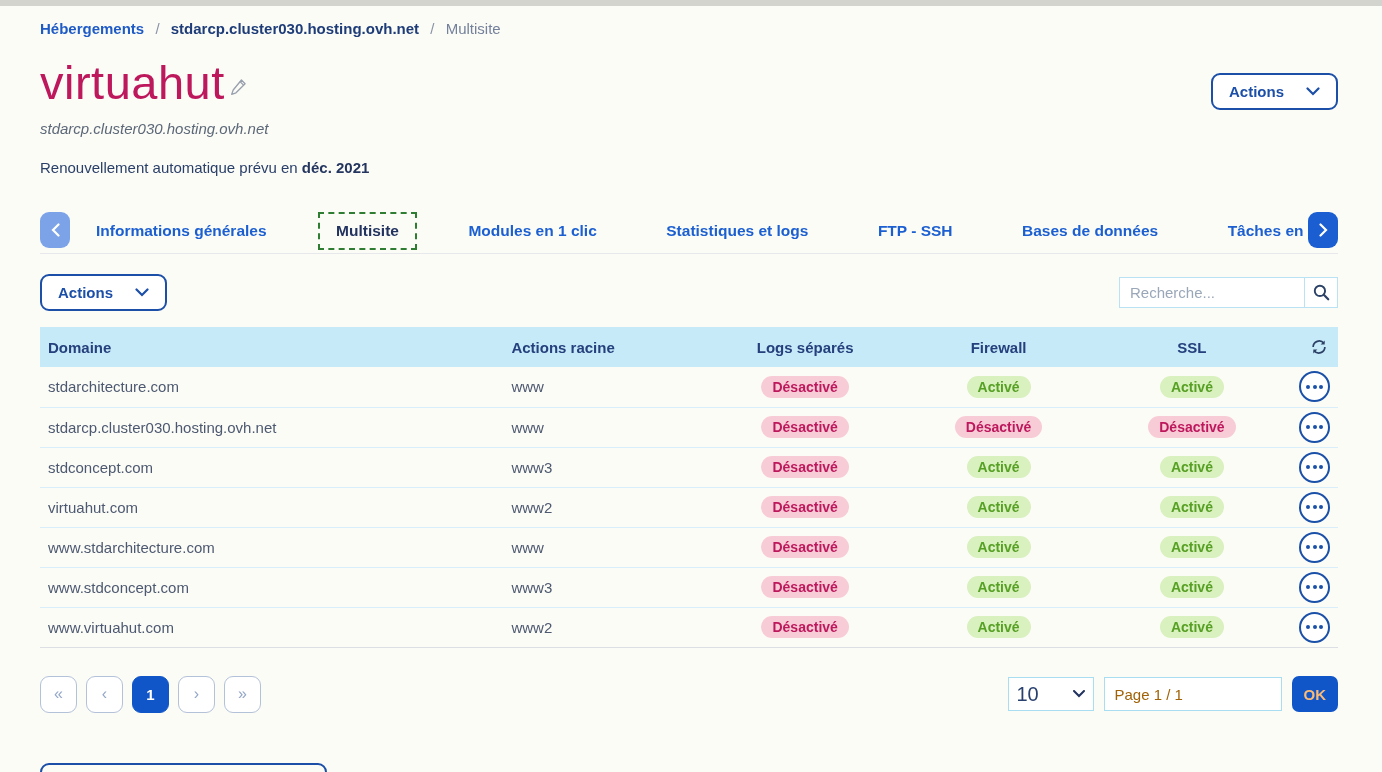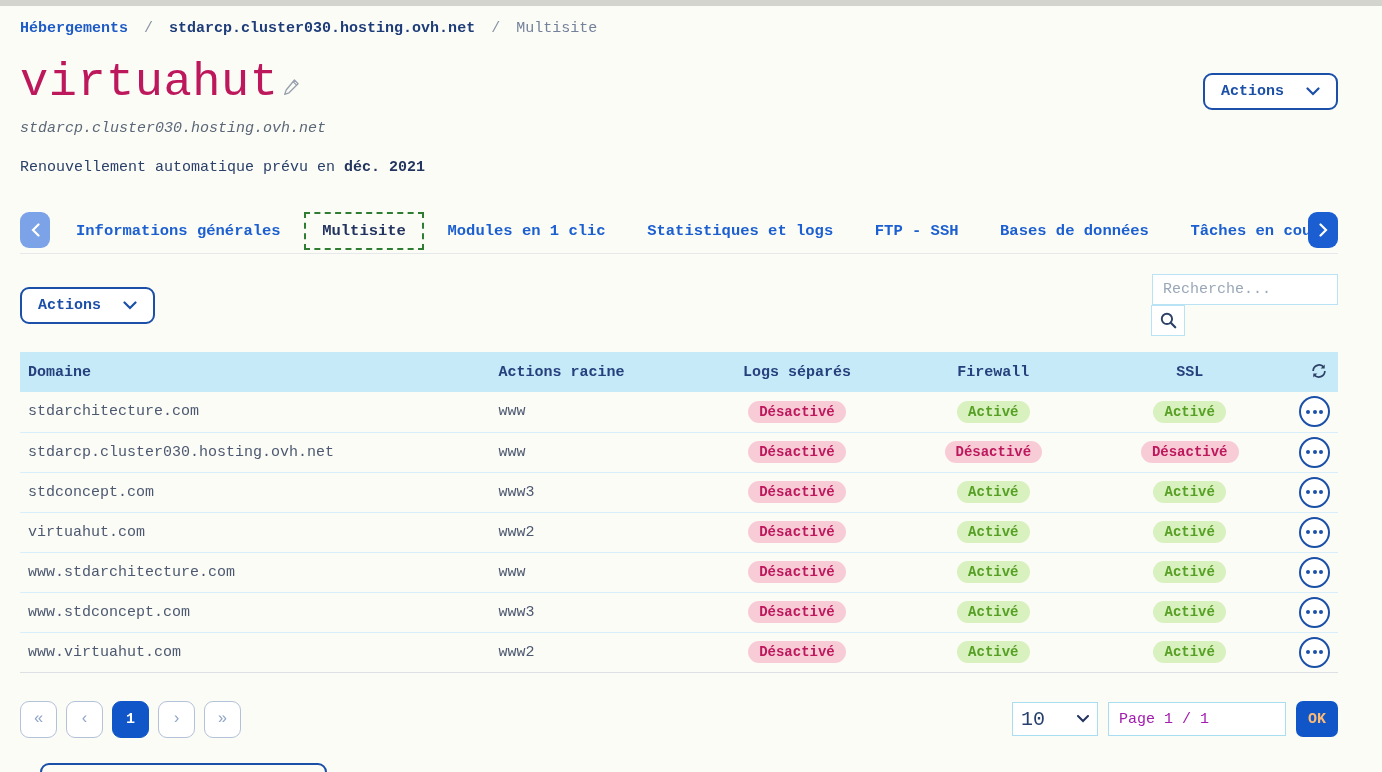--- a/index.html
+++ b/index.html
@@ -4,21 +4,21 @@
 <style>
   * { box-sizing: border-box; margin: 0; padding: 0; }
   html,body { width:1382px; height:772px; }
   body {
     margin:0; overflow:hidden; position:relative;
     background:#fcfcf7;
     font-family:"Liberation Sans","DejaVu Sans",sans-serif;
     color:#25334f;
   }
   .topbar { height:6px; background:#d4d4ce; width:100%; }
-  .page { padding:0 44px 0 20px;font-family:Liberation Mono, monospace; }
+  .page { padding:0 44px 0 40px; }
 
   
   .breadcrumb { padding-top:14px; font-size:15px; font-weight:700; }
   .crumb-link { color:#1e5bc6; cursor:pointer; text-decoration:none; }
   .crumb-link.second { color:#1d3c78; }
   .crumb-sep { color:#8a94a6; font-weight:400; margin:0 7px; }
   .crumb-current { color:#74819a; font-weight:400; }
 
   
   .title-row { display:flex; justify-content:space-between; align-items:flex-start; margin-top:20px; }
@@ -46,21 +46,21 @@
   .tab-list { flex:1 1 auto; overflow:hidden; margin:0 0 0 8px; }
   .tab-list-inner { display:flex; justify-content:space-between; min-width:1290px; white-space:nowrap; }
   .tab {
     background:none; border:2px dashed transparent; font-family:inherit;
     font-size:15.5px; font-weight:700; color:#1b5fd1; padding:8px 16px; cursor:pointer;
   }
   .tab.active { color:#22335f; border-color:#2e7d32; }
 
   
   .toolbar { display:flex; justify-content:space-between; align-items:center; margin-top:20px; }
-  .search-group { display:flex; align-items:flex-start;flex-direction:column; }
+  .search-group { display:flex; align-items:flex-start; }
   .search-input {
     width:186px; height:31px; border:1px solid #b9e3f4; background:#fff;
     padding:0 10px; font-size:15px; color:#3d4a60; outline:none; font-family:inherit;
   }
   .search-input::placeholder { color:#9aa7b8; }
   .search-btn {
     width:34px; height:31px; border:1px solid #b9e3f4; background:#fff;
     margin-left:-1px; display:flex; align-items:center; justify-content:center; cursor:pointer;
   }
 
@@ -99,21 +99,21 @@
   }
   .page-btn.active { background:#1056c8; border-color:#1056c8; color:#fff; font-weight:700; font-size:15px; }
   .page-controls { display:flex; gap:10px; align-items:center; }
   .select-wrap { position:relative; display:inline-flex; }
   .page-size-select {
     width:86px; height:34px; border:1px solid #a9ddf2; background:#fff; color:#27406e;
     font-size:20px; padding:0 8px; appearance:none; -webkit-appearance:none; font-family:inherit; cursor:pointer;
   }
   .select-wrap svg { position:absolute; right:9px; top:13px; pointer-events:none; }
   .page-info-input {
-    width:178px; height:34px; border:1px solid #a9ddf2; background:#fff; color:#a21caf;
+    width:178px; height:34px; border:1px solid #a9ddf2; background:#fff; color:#a16207;
     font-size:15px; padding:0 10px; font-family:inherit; outline:none;
   }
   .ok-btn {
     height:36px; padding:0 12px; background:#1056c8; color:#fdba74; font-weight:700;
     border:none; border-radius:7px; font-size:15px; cursor:pointer; font-family:inherit;
   }
 
   
   .partial-button {
     position:absolute; top:763px; left:40px; width:287px; height:18px;

